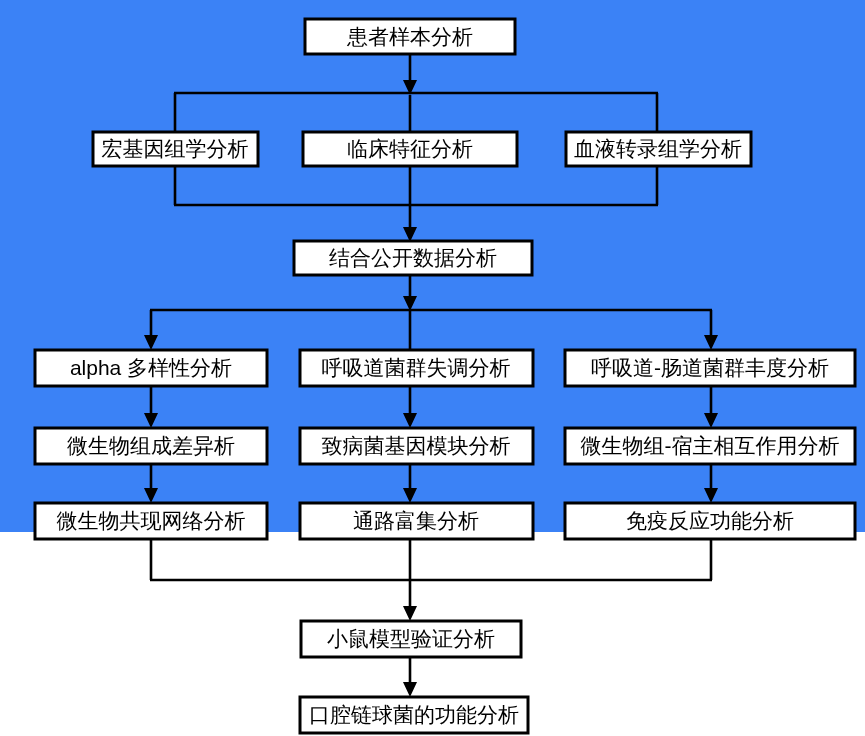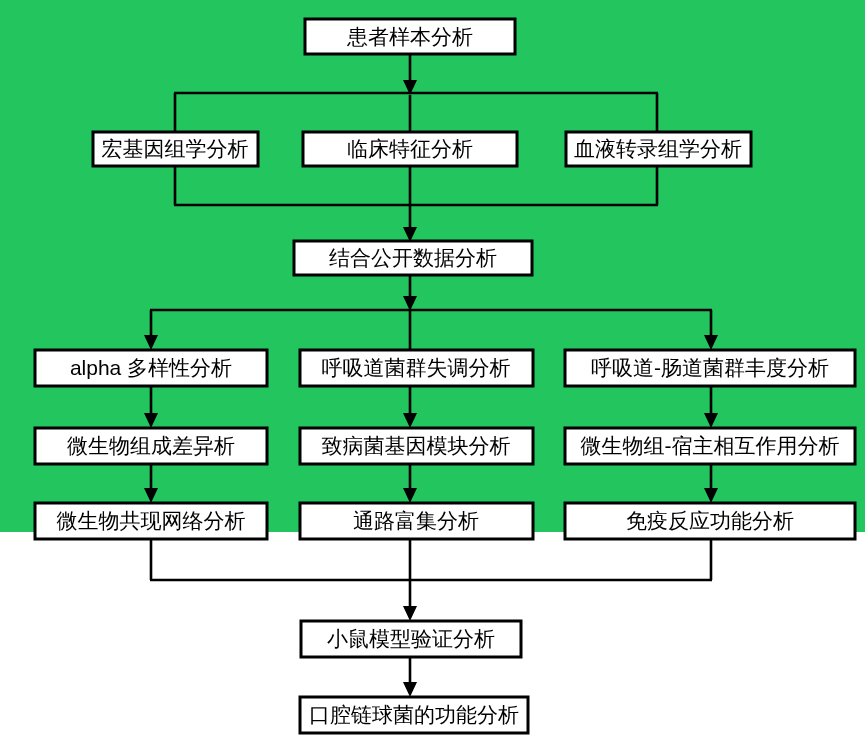--- a/index.html
+++ b/index.html
@@ -10,21 +10,21 @@
   body {
     width: 865px;
     height: 736px;
     font-family: "Liberation Sans", "DejaVu Sans", sans-serif;
     overflow: hidden;
   }
   #flow-root {
     position: relative;
     width: 865px;
     height: 532px;
-    background: #22c55e;
+    background: #3b82f6;
   }
   svg.flow-canvas {
     position: absolute;
     left: 0;
     top: 0;
     width: 865px;
     height: 736px;
     display: block;
   }
   .node-rect {

